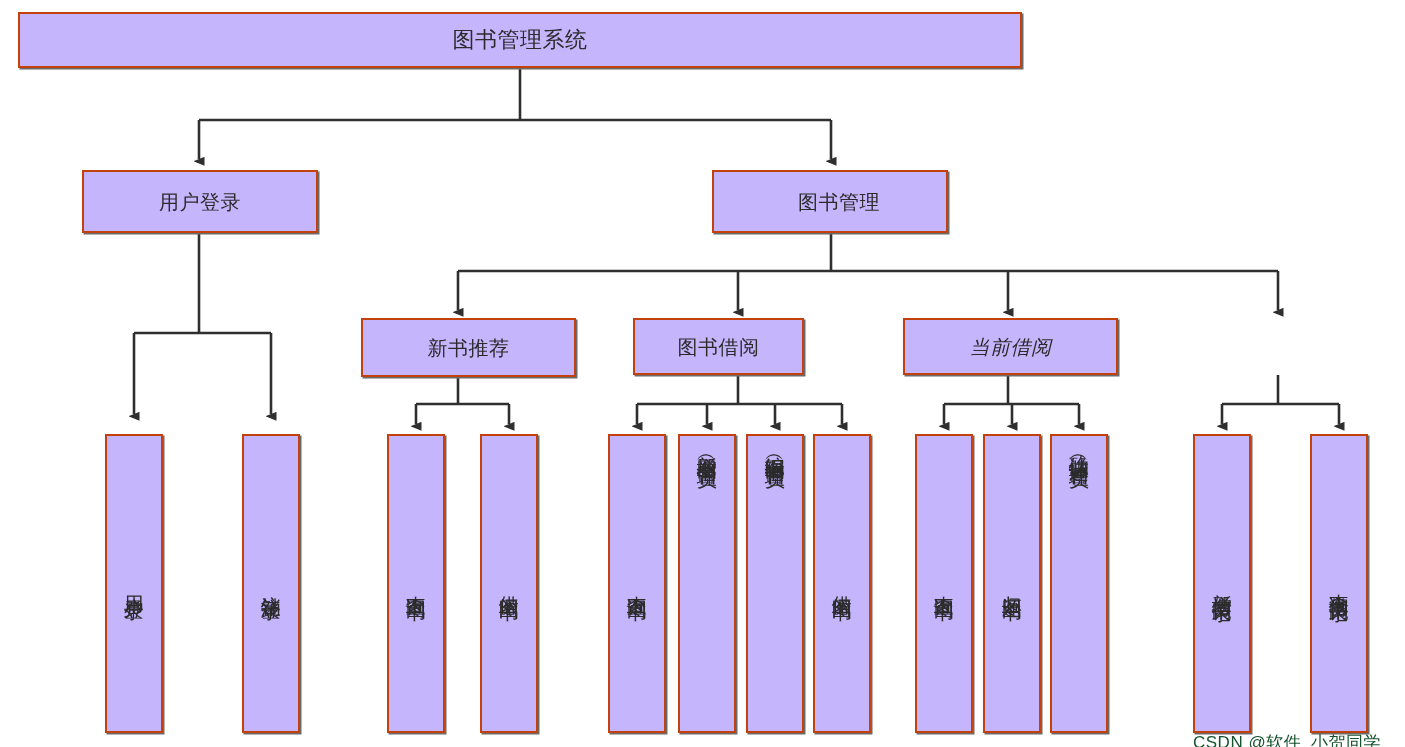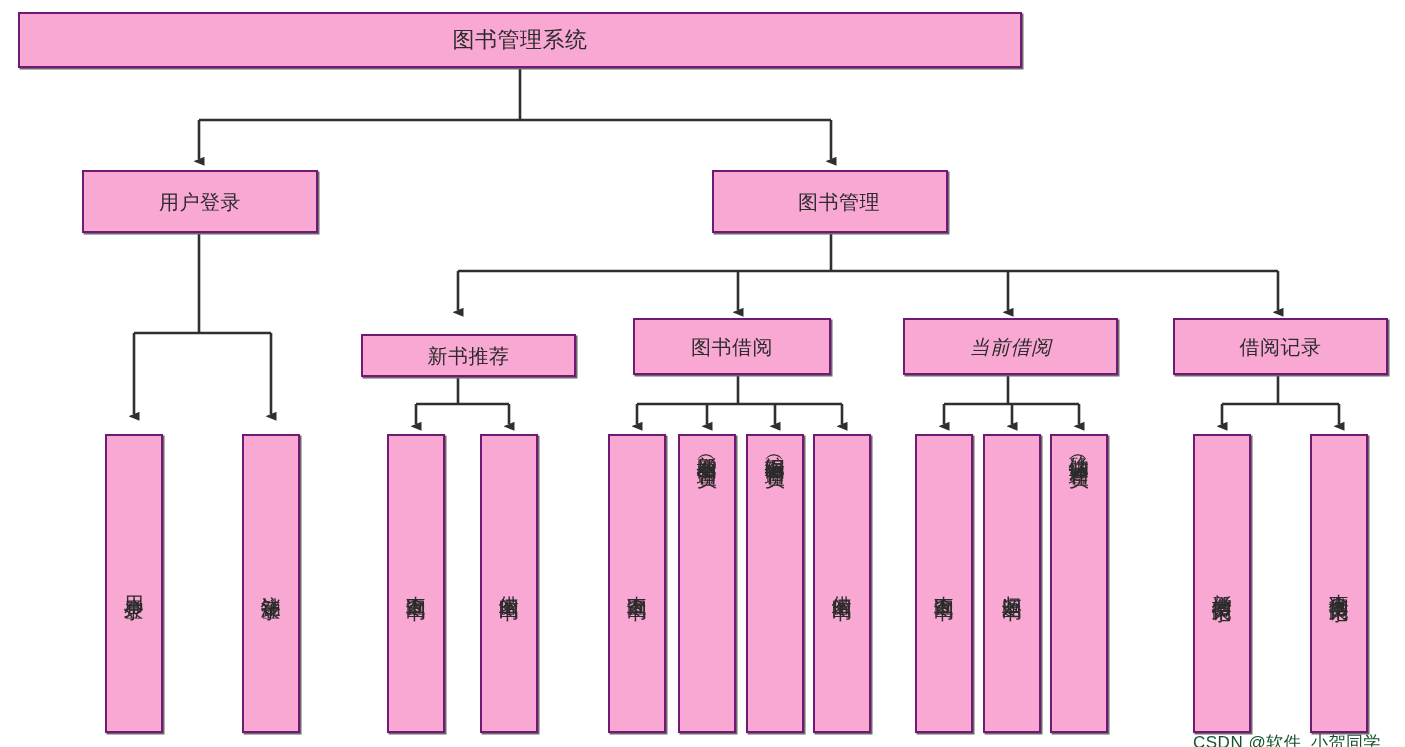--- a/index.html
+++ b/index.html
@@ -24,22 +24,22 @@
     position: absolute;
     left: 0;
     top: 0;
     width: 1405px;
     height: 747px;
     display: block;
   }
   .node-box {
     position: absolute;
     box-sizing: border-box;
-    background: #f9a8d4;
-    border: 2px solid #701a75;
+    background: #c4b5fd;
+    border: 2px solid #c2410c;
     box-shadow: 1.5px 1.5px 0 0 #6b6b6b;
     display: flex;
     align-items: center;
     justify-content: center;
     overflow: hidden;
   }
   .node-label-h {
     font-size: 21px;
     color: #2b2b2b;
     line-height: 1.1;
@@ -140,32 +140,29 @@
     <span class="node-label-h">图书管理系统</span>
   </div>
 
   <div class="node-box level2" style="left:82px; top:170px; width:236px; height:63px;">
     <span class="node-label-h">用户登录</span>
   </div>
   <div class="node-box level2" style="left:712px; top:170px; width:236px; height:63px;padding-left:18px;">
     <span class="node-label-h">图书管理</span>
   </div>
 
-  <div class="node-box level3" style="left:361px; top:334px; width:215px; height:43px;">
+  <div class="node-box level3" style="left:361px; top:318px; width:215px; height:59px;">
     <span class="node-label-h">新书推荐</span>
   </div>
-  <div class="node-box level3" style="left:633px; top:318px; width:198px; height:57px;">
+  <div class="node-box level3" style="left:633px; top:318px; width:171px; height:57px;">
     <span class="node-label-h">图书借阅</span>
   </div>
   <div class="node-box level3" style="left:903px; top:318px; width:215px; height:57px;font-style:italic;">
     <span class="node-label-h">当前借阅</span>
   </div>
-  <div class="node-box level3" style="left:1173px; top:318px; width:215px; height:57px;">
-    <span class="node-label-h">借阅记录</span>
-  </div>
 
   <div class="node-box leaf centered" style="left:105px; top:434px; width:58px; height:299px;">
     <span class="node-label-v">用户登录</span>
   </div>
   <div class="node-box leaf centered" style="left:242px; top:434px; width:58px; height:299px;">
     <span class="node-label-v">注销登录</span>
   </div>
 
   <div class="node-box leaf centered" style="left:387px; top:434px; width:58px; height:299px;">
     <span class="node-label-v">查询图书</span>

